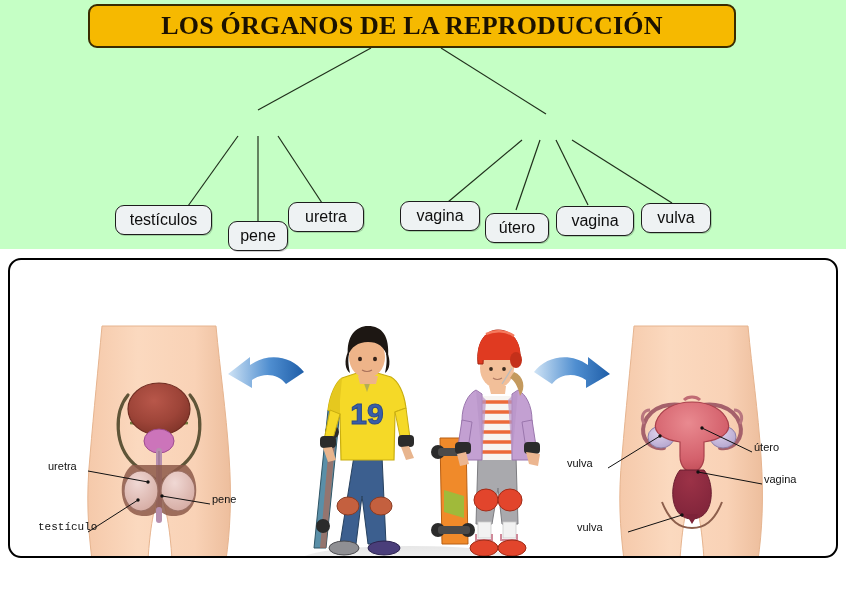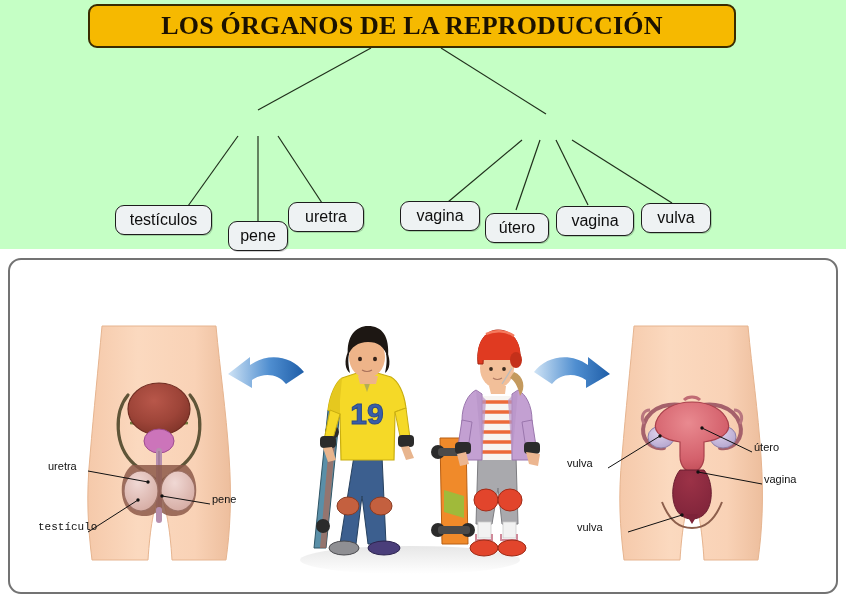--- a/index.html
+++ b/index.html
@@ -43,23 +43,23 @@
     display:flex;align-items:center;justify-content:center;
     color:#0e0e0e;
     box-shadow:1px 1px 0 rgba(0,0,0,.18);
     white-space:nowrap;
   }
   .node.lvl1{font-size:16px;height:30px;}
   .node.lvl2{font-size:16px;height:30px;}
 
   
   .panel{
-    position:absolute;left:8px;top:258px;width:830px;height:336px;
+    position:absolute;left:8px;top:258px;width:830px;height:300px;
     background:#ffffff;
-    border:2px solid #737373;
+    border:2px solid #000000;
     border-radius:13px;
     box-sizing:border-box;
     overflow:hidden;
   }
   .fig{position:absolute;left:0;top:0;width:826px;height:332px;}
 
   
   .anat-label{
     position:absolute;
     font-family:"Liberation Sans", sans-serif;

